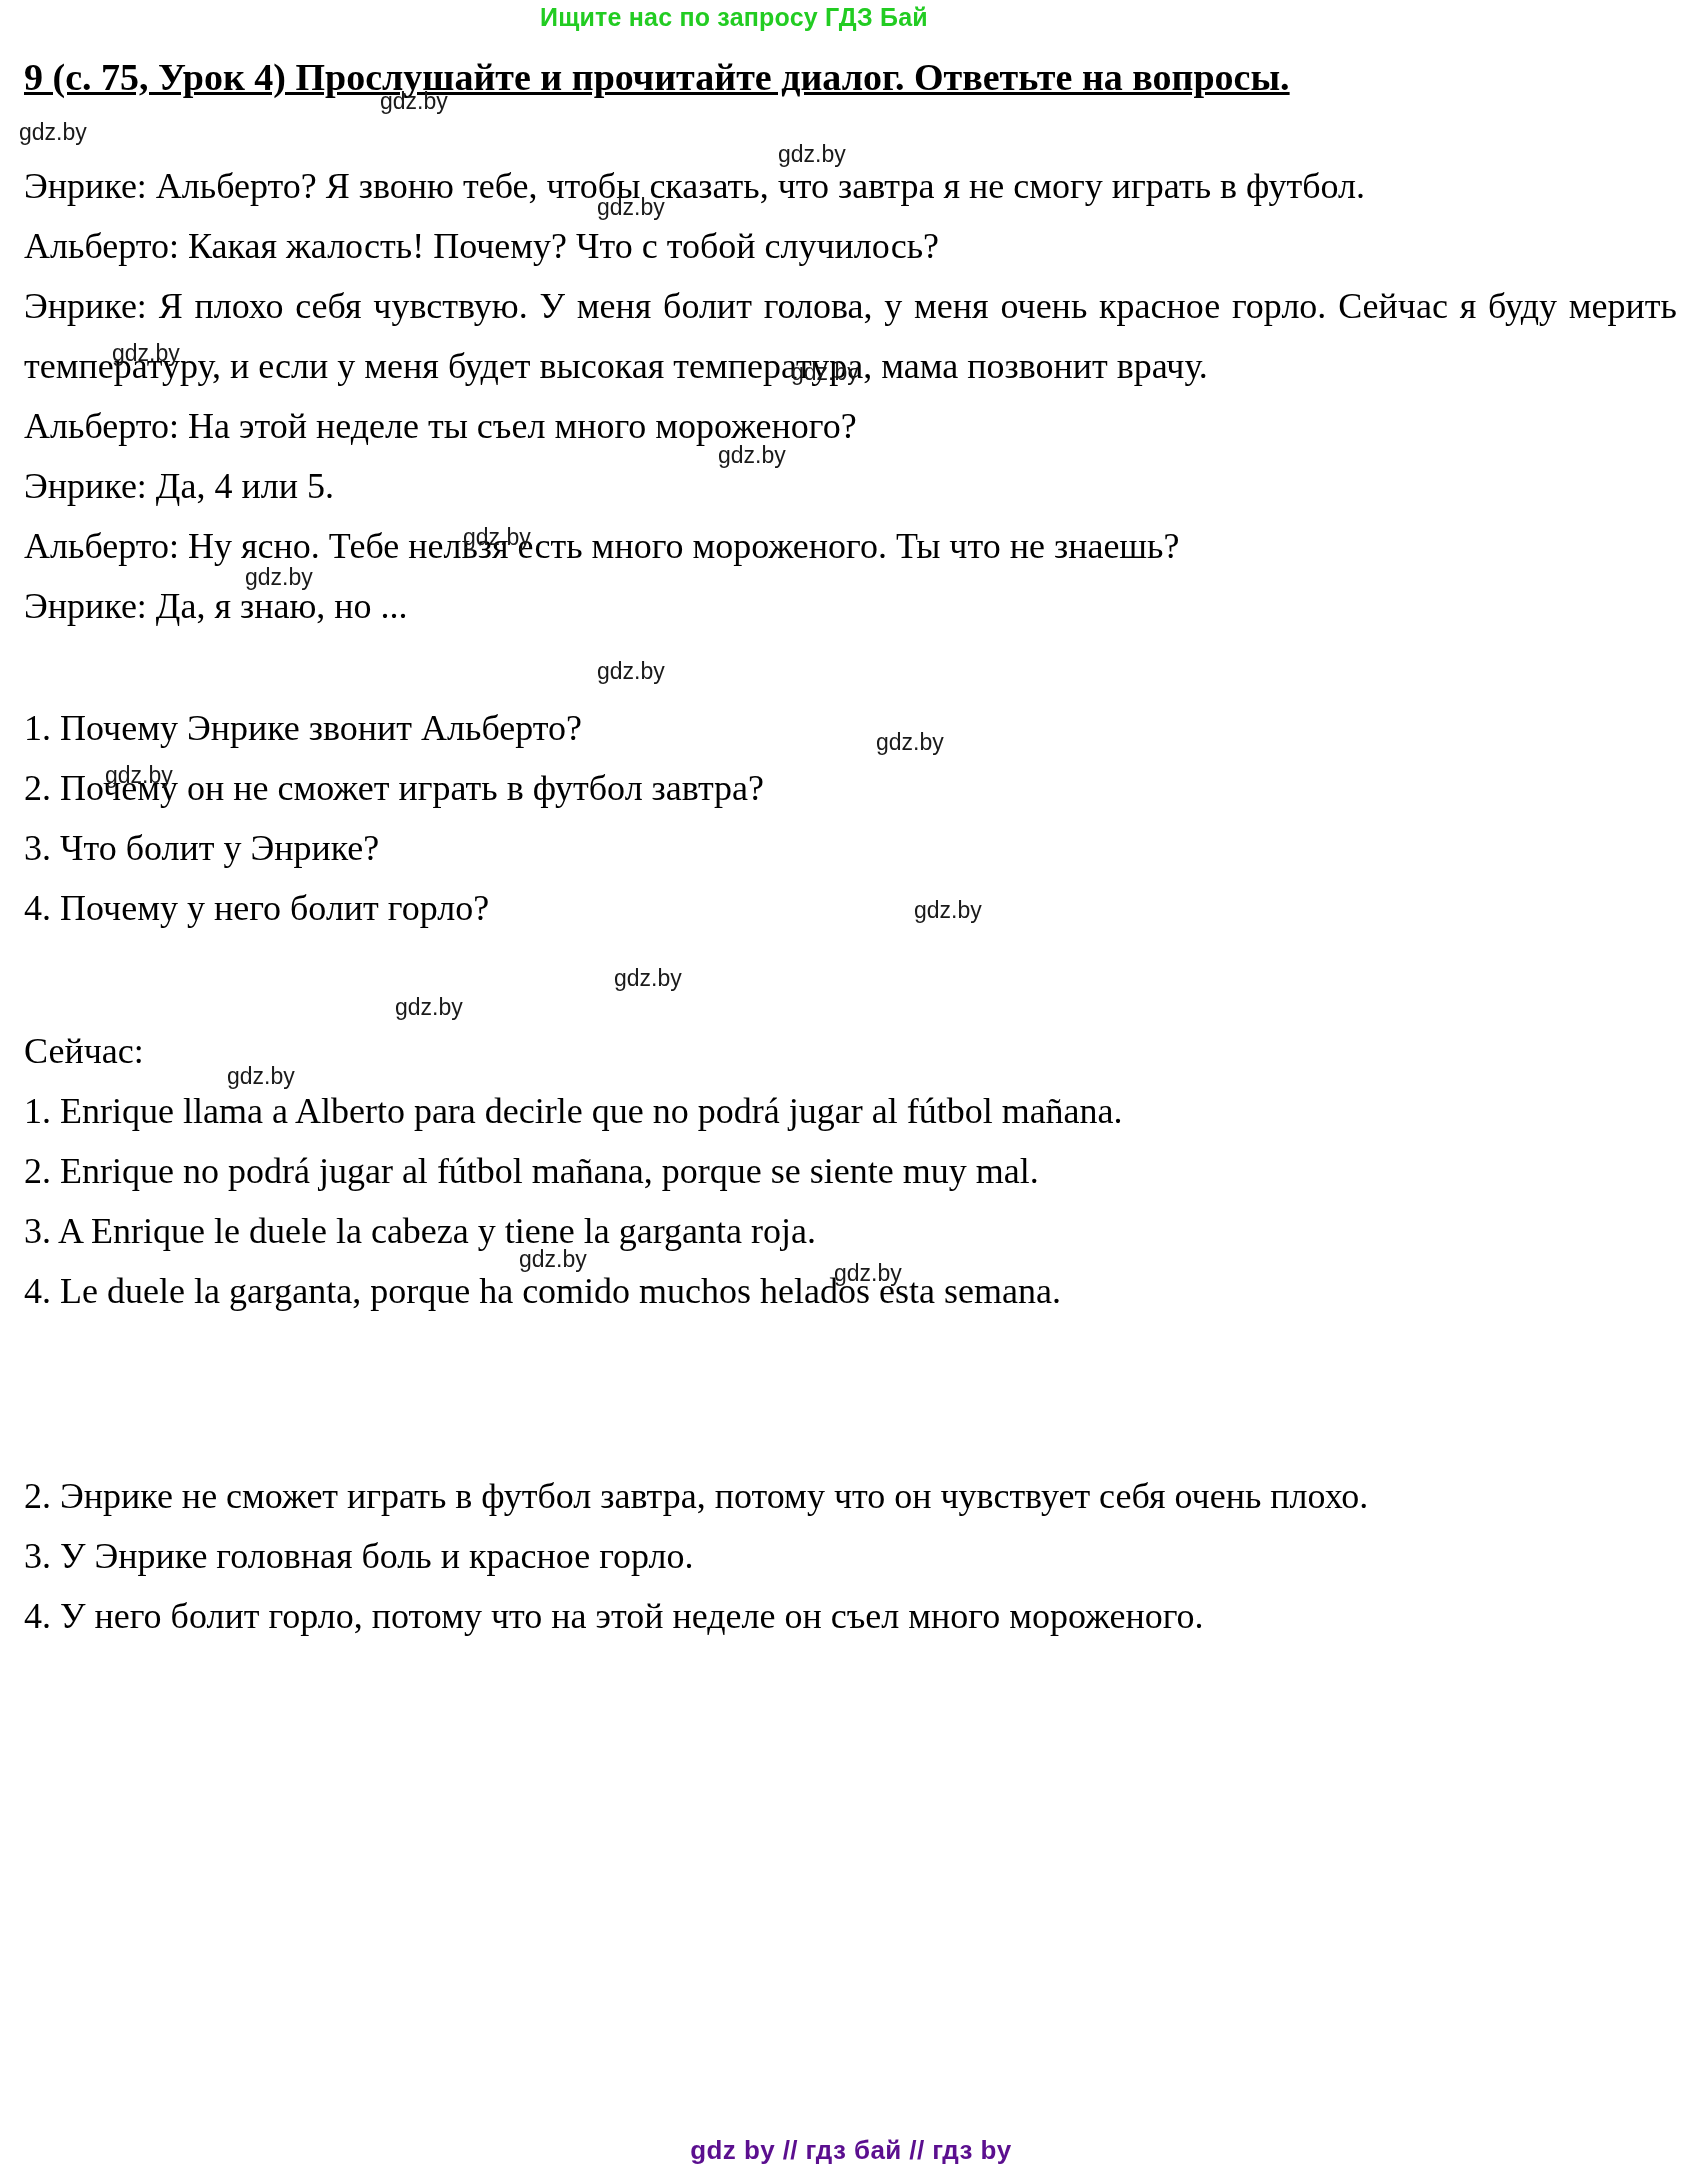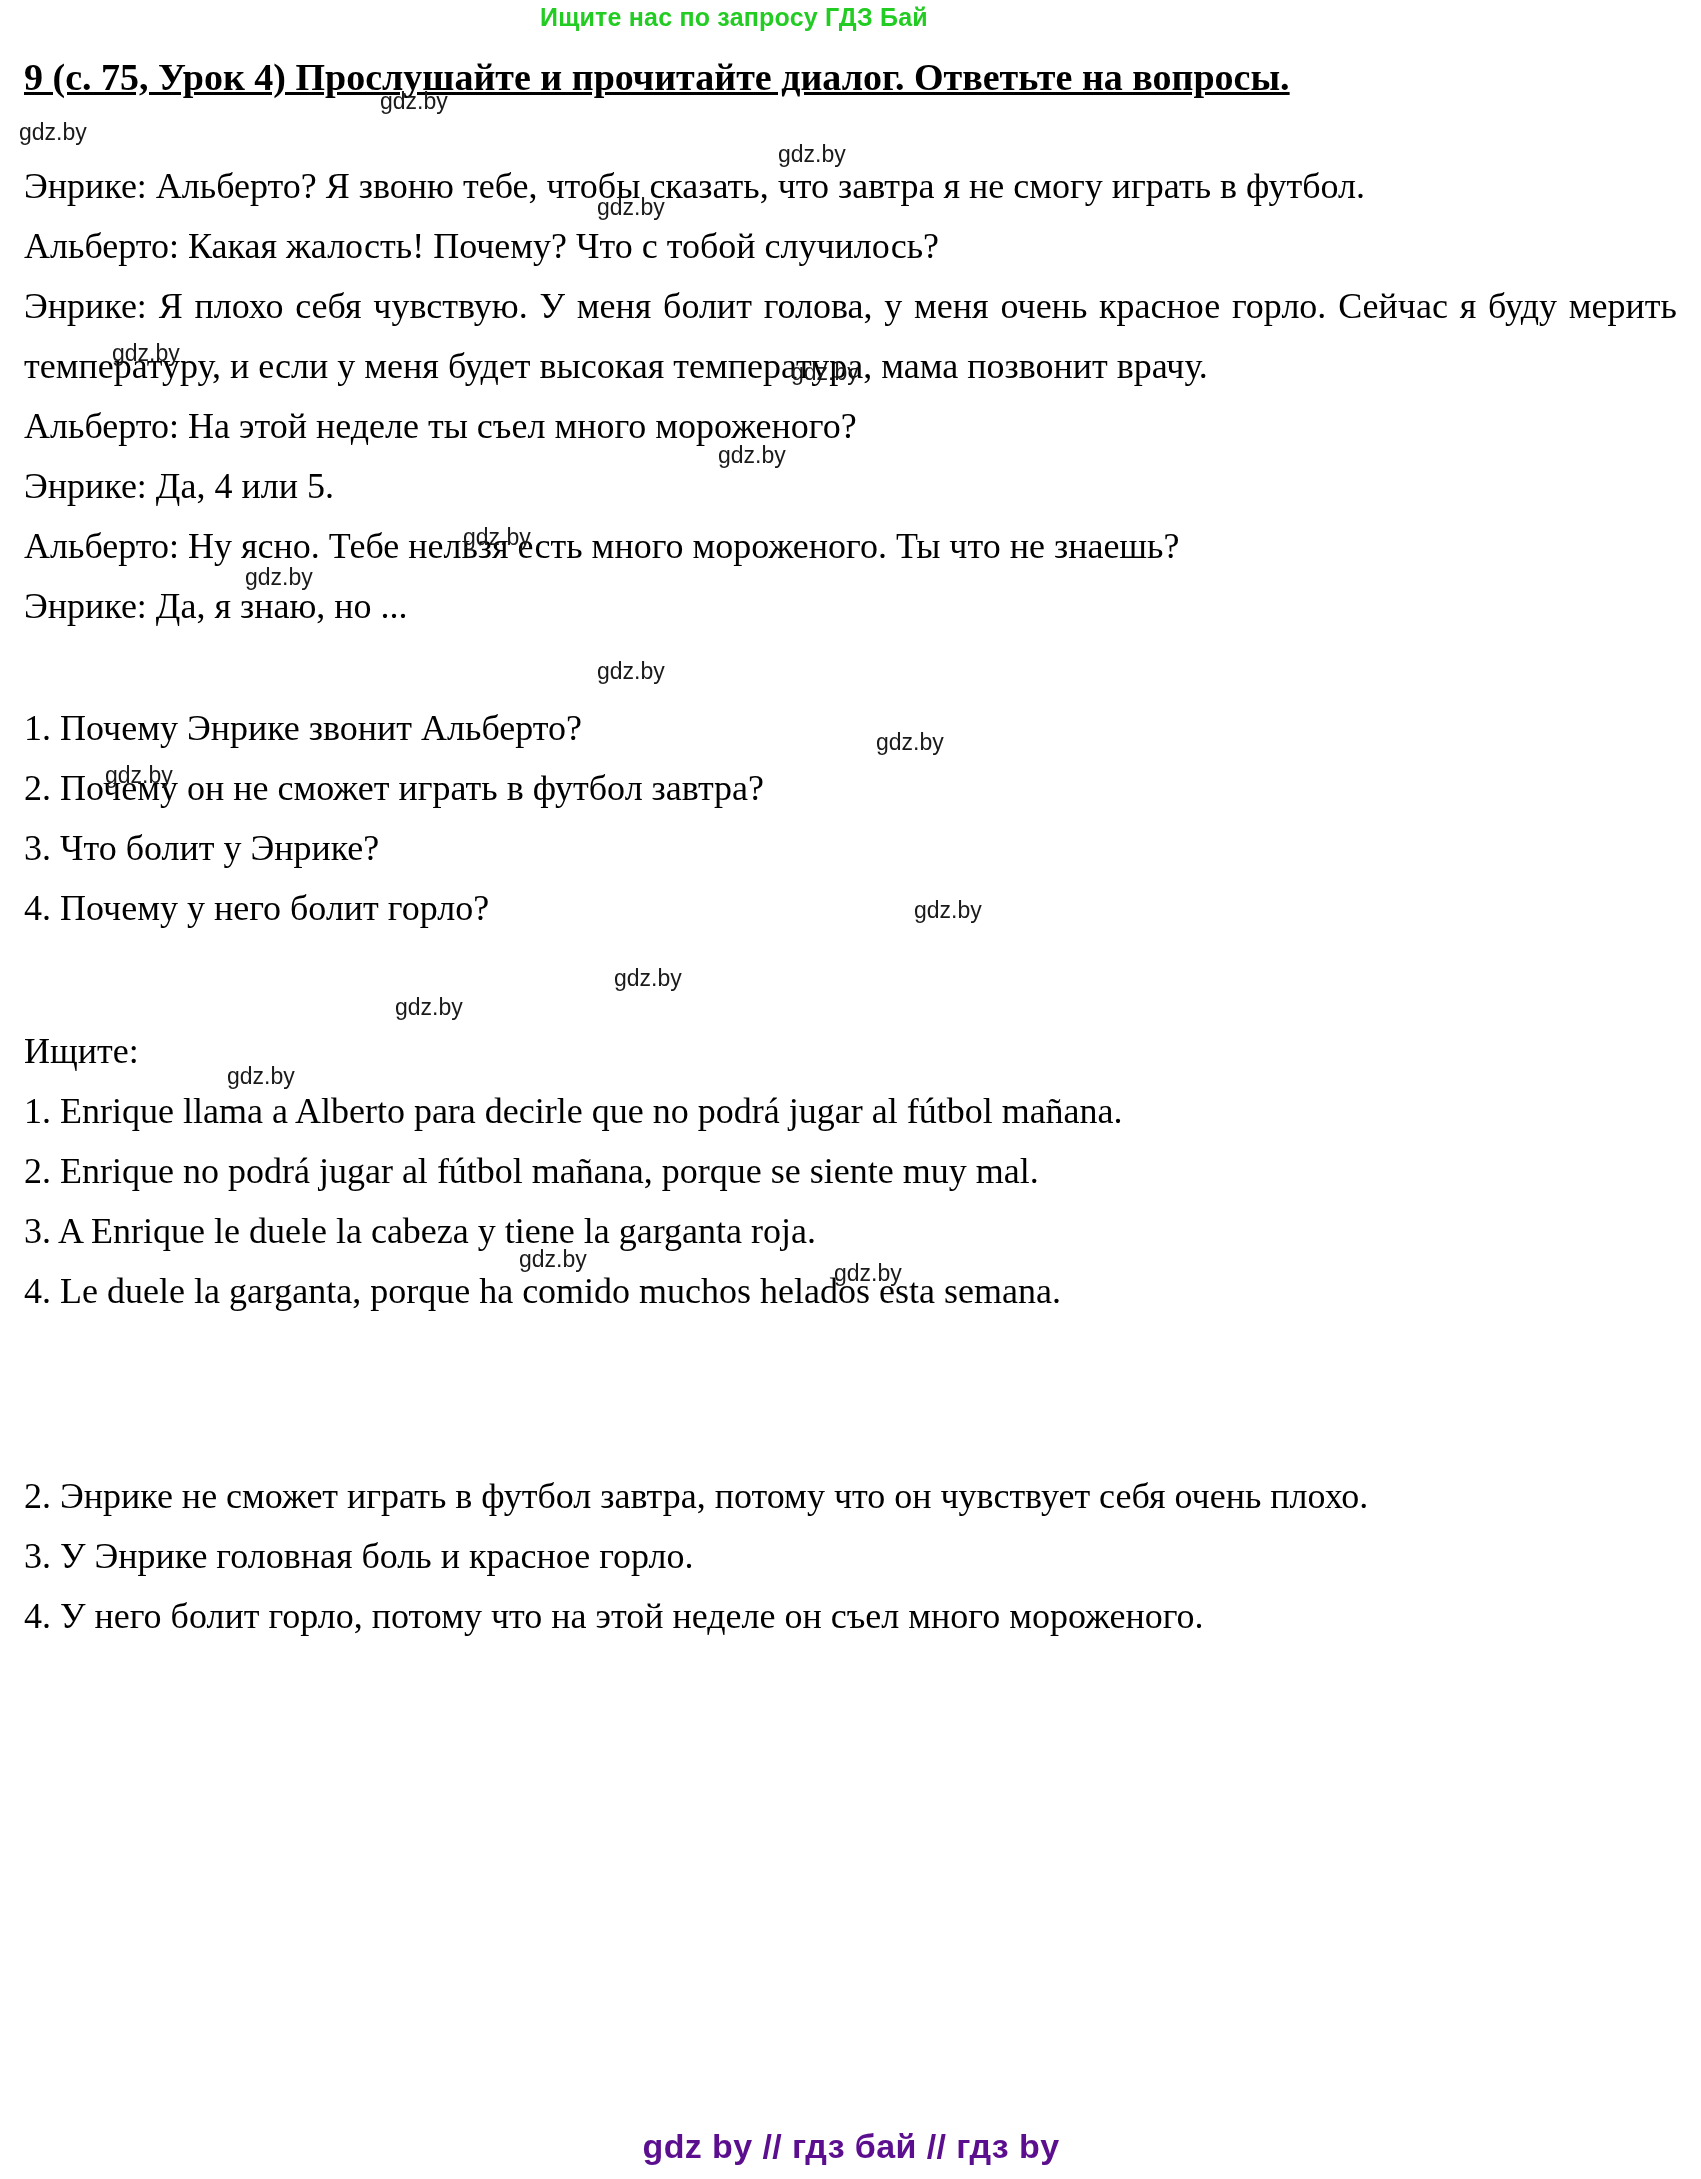--- a/index.html
+++ b/index.html
@@ -83,21 +83,21 @@
   }
 
   
   .footer-links {
     position: absolute;
     left: 0;
     bottom: 14px;
     width: 1702px;
     text-align: center;
     font-family: "Liberation Sans", "DejaVu Sans", sans-serif;
-    font-size: 34px;
+    font-size: 26px;
     font-weight: 700;
     color: #5b0f8f;
     white-space: nowrap;
     letter-spacing: 0.4px;
   }
 </style>
 </head>
 <body>
 
 <div class="promo-banner" style="color: rgb(34, 204, 34);">Ищите нас по запросу ГДЗ Бай</div>
@@ -123,21 +123,21 @@
   <div class="block">
     <p class="para">1. Почему Энрике звонит Альберто?</p>
     <p class="para">2. Почему он не сможет играть в футбол завтра?</p>
     <p class="para">3. Что болит у Энрике?</p>
     <p class="para">4. Почему у него болит горло?</p>
   </div>
 
   <div class="spacer-xl"></div>
 
   <div class="block">
-    <p class="para">Ищите:</p>
+    <p class="para">Сейчас:</p>
     <p class="para">1. Enrique llama a Alberto para decirle que no podrá jugar al fútbol mañana.</p>
     <p class="para">2. Enrique no podrá jugar al fútbol mañana, porque se siente muy mal.</p>
     <p class="para">3. A Enrique le duele la cabeza y tiene la garganta roja.</p>
     <p class="para">4. Le duele la garganta, porque ha comido muchos helados esta semana.</p>
   </div>
 
   <div class="spacer-xl"></div>
 
   <div class="block">
     <div class="spacer-lg"></div>

